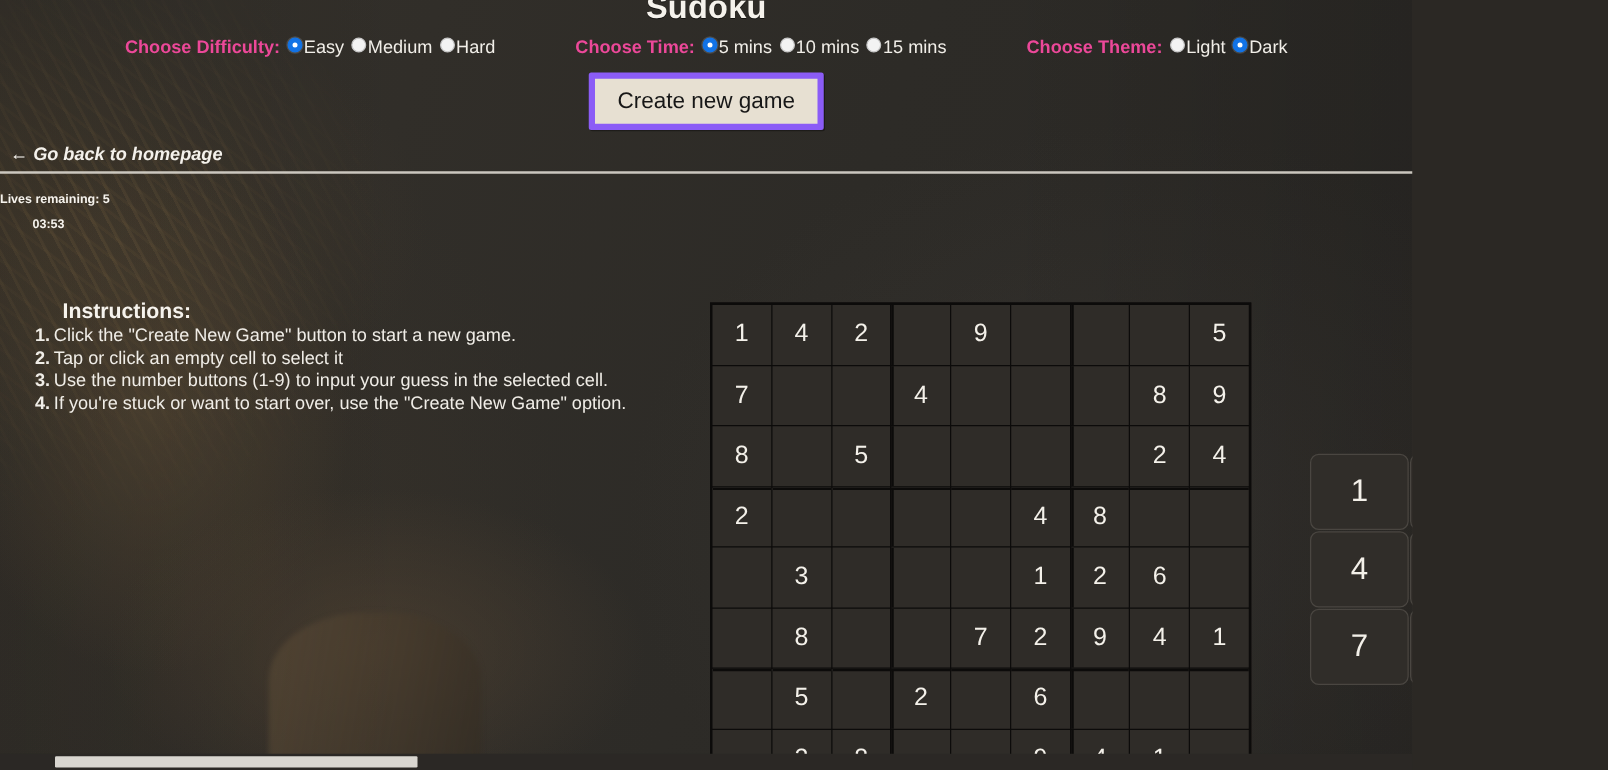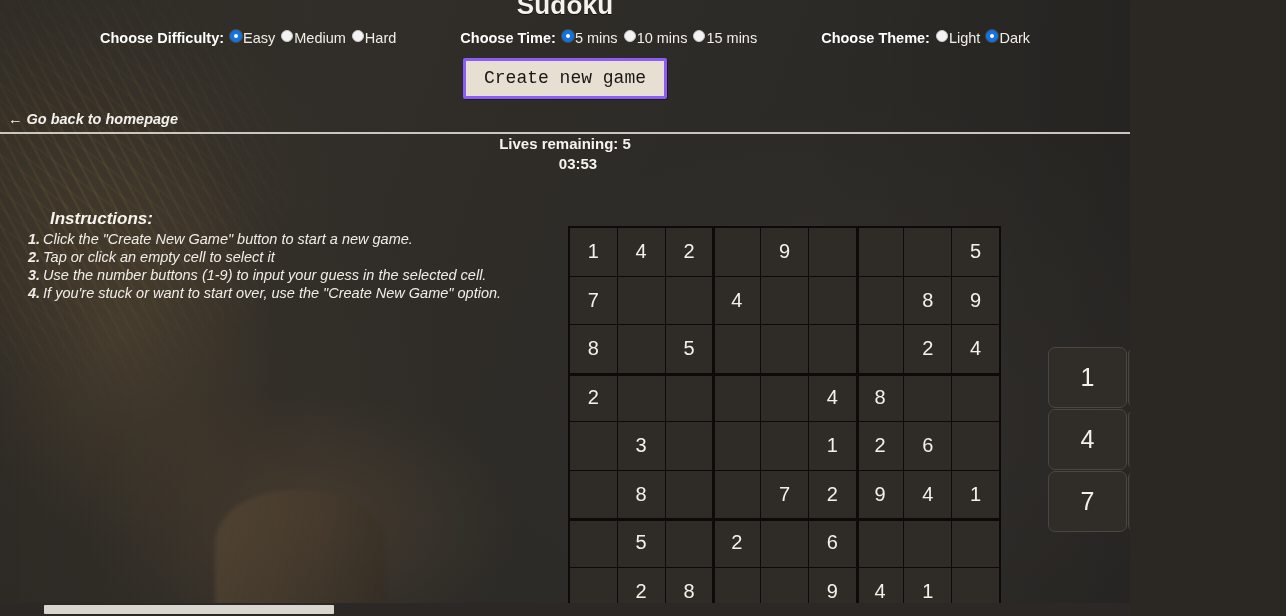--- a/index.html
+++ b/index.html
@@ -67,21 +67,21 @@
     display: flex;
     justify-content: center;
     align-items: center;
     gap: 0;
     margin-top: 14px;
     font-size: 14.5px;
     font-weight: bold;
   }
   .opt-group { display: flex; align-items: center; white-space: nowrap; }
   .opt-group + .opt-group { margin-left: 64px; }
-  .opt-label { margin-right: 6px; color: #ffffff; text-align: right; }
+  .opt-label { margin-right: 6px; color: #ec4899; text-align: right; }
   .radio-item { display: inline-flex; cursor: pointer; }
   .radio-item + .radio-item { margin-left: 6px; }
   .radio {
     width: 12px; height: 12px; border-radius: 50%;
     background: #f3f3f3;
     border: 1px solid #c8c8c8;
     display: inline-block;
     position: relative;
     flex: none;
     margin-right: 1px;
@@ -97,25 +97,25 @@
     width: 4px; height: 4px; margin: -2px 0 0 -2px;
     border-radius: 50%;
     background: #fff;
   }
   .radio-text { color: #f1eee8; font-weight: normal; font-size: 14.5px; }
 
   .create-wrap { display: flex; justify-content: center; margin-top: 12px; }
   .create-btn {
     background: #e7e0d2;
     color: #171717;
-    border: 3px solid #8b5cf6;
+    border: 5px solid #8b5cf6;
     border-radius: 2px;
     padding: 7px 18px 8px;
     font-size: 18px;
-    font-family: Liberation Mono, monospace;
+    font-family: Liberation Sans, sans-serif;
     cursor: pointer;
     box-shadow: 1px 1px 0 rgba(0,0,0,.35);
   }
 
   .homelink {
     display: inline-block;
     margin: 12px 0 0 8px;
     font-style: italic;
     font-weight: bold;
     font-size: 14.5px;
@@ -126,38 +126,38 @@
   .rule {
     margin-top: 4px;
     height: 2px;
     background: #d8d4cc;
     border: none;
     opacity: .92;
   }
 
   
   .status {
-    text-align: center;
-    font-size: 15px;
+    text-align: left;
+    margin-top: 11px;
+    font-size: 10px;
     line-height: 20px;
   }
   .status .lives { font-weight: bold; color: #f6f3ed; }
   .status .timer { font-weight: bold; color: #f6f3ed; padding-left: 26px; }
 
   
   .stage { position: relative; height: 440px; }
 
   .instructions {
     position: absolute;
-    left: 28px; top: 36px;
+    left: 28px; top: 50px;
     width: 540px;
     font-size: 14.5px;
     line-height: 18px;
     color: #f0ede7;
-    font-style: italic;
   }
   .instructions h2 {
     font-size: 17px;
     margin: 0 0 2px 22px;
     font-weight: bold;
     color: #f6f3ed;
   }
   .instructions ol { list-style: none; }
   .instructions li { margin: 0; padding: 0; white-space: nowrap; }
   .instructions li .num { font-weight: bold; margin-right: 3px; }

